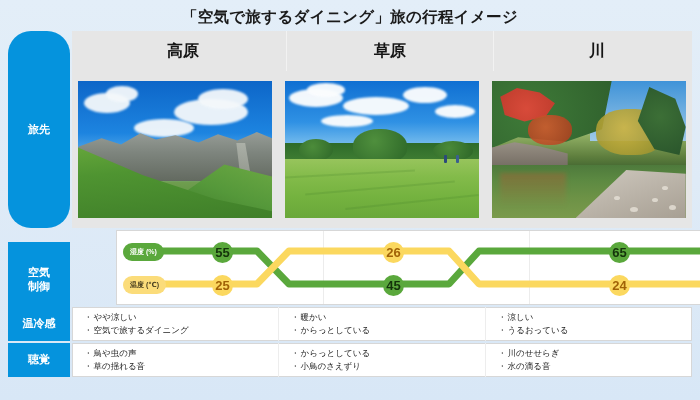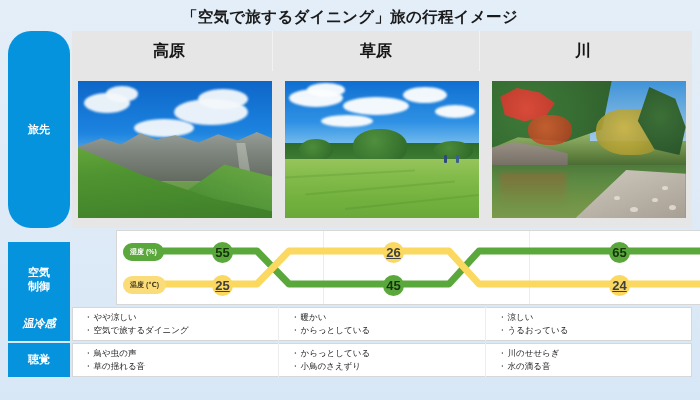--- a/index.html
+++ b/index.html
@@ -25,32 +25,32 @@
   
   .lbl{
     position:absolute;left:0;width:62px;
     background:#0593dd;color:#ffffff;
     display:flex;align-items:center;justify-content:center;
     text-align:center;font-size:11px;font-weight:bold;line-height:1.25;
     box-sizing:border-box;
   }
   .lbl.r0{top:0;height:197px;border-radius:23px;}
   .lbl.r1{top:211px;height:75px;text-align:center;}
-  .lbl.r2{top:276px;height:34px;font-style:italic;}
+  .lbl.r2{top:276px;height:34px;}
   .lbl.r3{top:312px;height:34px;}
 
   
   .pane{position:absolute;left:64px;width:620px;box-sizing:border-box;}
   .pane.r0{top:0;height:197px;background:#e6e6e6;}
   .pane.r1{top:199px;height:75px;background:#ffffff;border:1px solid #d7d7d7;margin-left:44px;}
   .pane.r2{top:276px;height:34px;background:#ffffff;border:1px solid #d7d7d7;}
   .pane.r3{top:312px;height:34px;background:#ffffff;border:1px solid #d7d7d7;}
 
   
-  .headrow{position:absolute;left:58px;top:0;width:620px;height:40px;display:flex;}
+  .headrow{position:absolute;left:72px;top:0;width:620px;height:40px;display:flex;}
   .headcell{flex:1;display:flex;align-items:center;justify-content:center;
     font-size:16px;font-weight:bold;color:#151515;}
   .headcell + .headcell{border-left:1px solid #f2f2f2;}
 
   
   .photorow{position:absolute;left:64px;top:40px;width:620px;height:157px;display:flex;}
   .photocell{flex:1;display:flex;align-items:center;justify-content:center;box-sizing:border-box;}
   .photo{width:194px;height:137px;position:relative;overflow:hidden;}
 
   
@@ -139,21 +139,21 @@
     box-sizing:border-box;white-space:nowrap;z-index:4;
   }
   .pill.green{background:#5aa83c;color:#ffffff;}
   .pill.yellow{background:#fbdc7a;color:#4a4020;}
   .node{
     position:absolute;width:21px;height:21px;border-radius:50%;
     display:flex;align-items:center;justify-content:center;
     font-size:13px;font-weight:bold;color:#1b1b1b;z-index:5;
   }
   .node.green{background:#5aa83c;color:#14330b;}
-  .node.yellow{background:#fbd85f;color:#404040;text-decoration:underline;}
+  .node.yellow{background:#fbd85f;color:#a16207;}
 
   
   .bulletrow{position:absolute;left:64px;width:620px;height:34px;display:flex;}
   .bulletcell{flex:1;box-sizing:border-box;padding:4px 0 0 12px;}
   .bulletcell + .bulletcell{border-left:1px solid #ededed;}
   .bullet{font-size:8.5px;color:#1d1d1d;line-height:1.5;white-space:nowrap;}
   .bullet::before{content:"・";color:#444;margin-right:1px;}
 </style>
 </head>
 <body>

